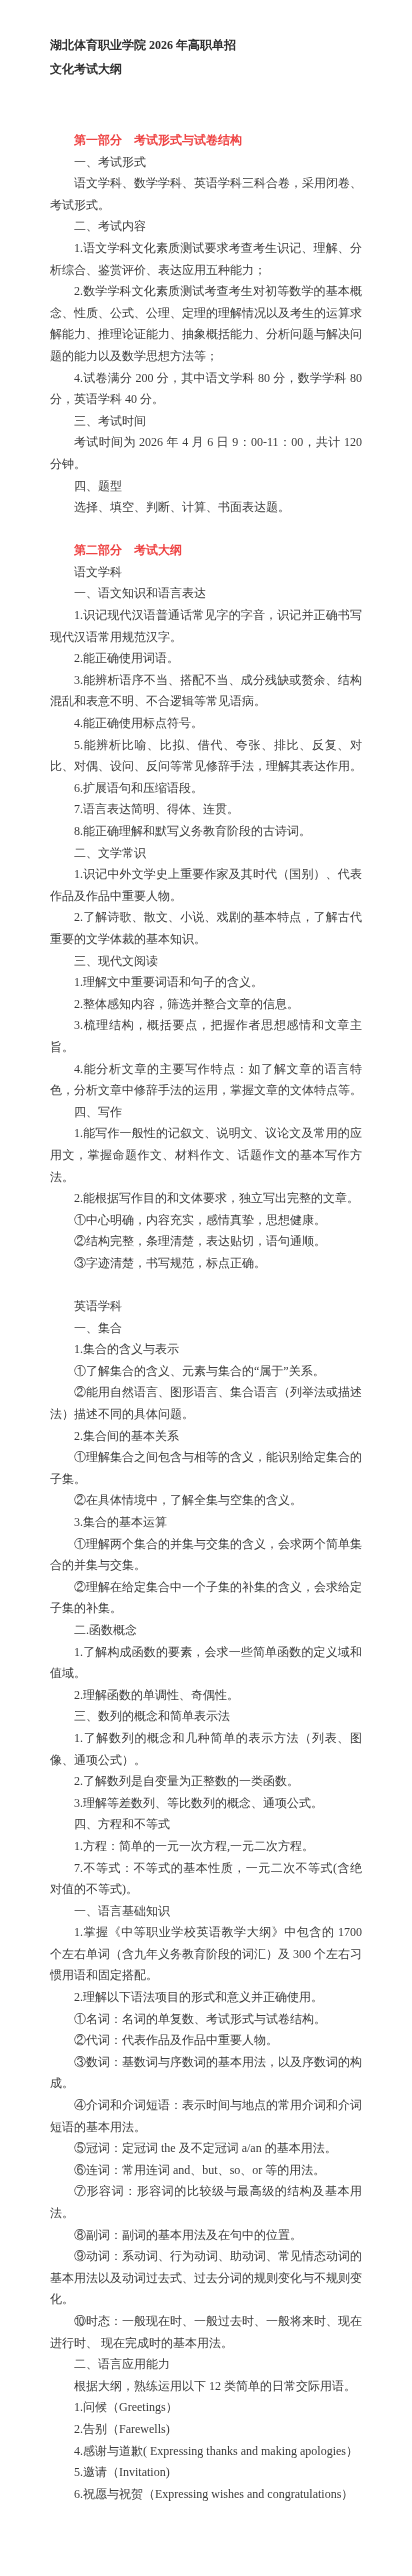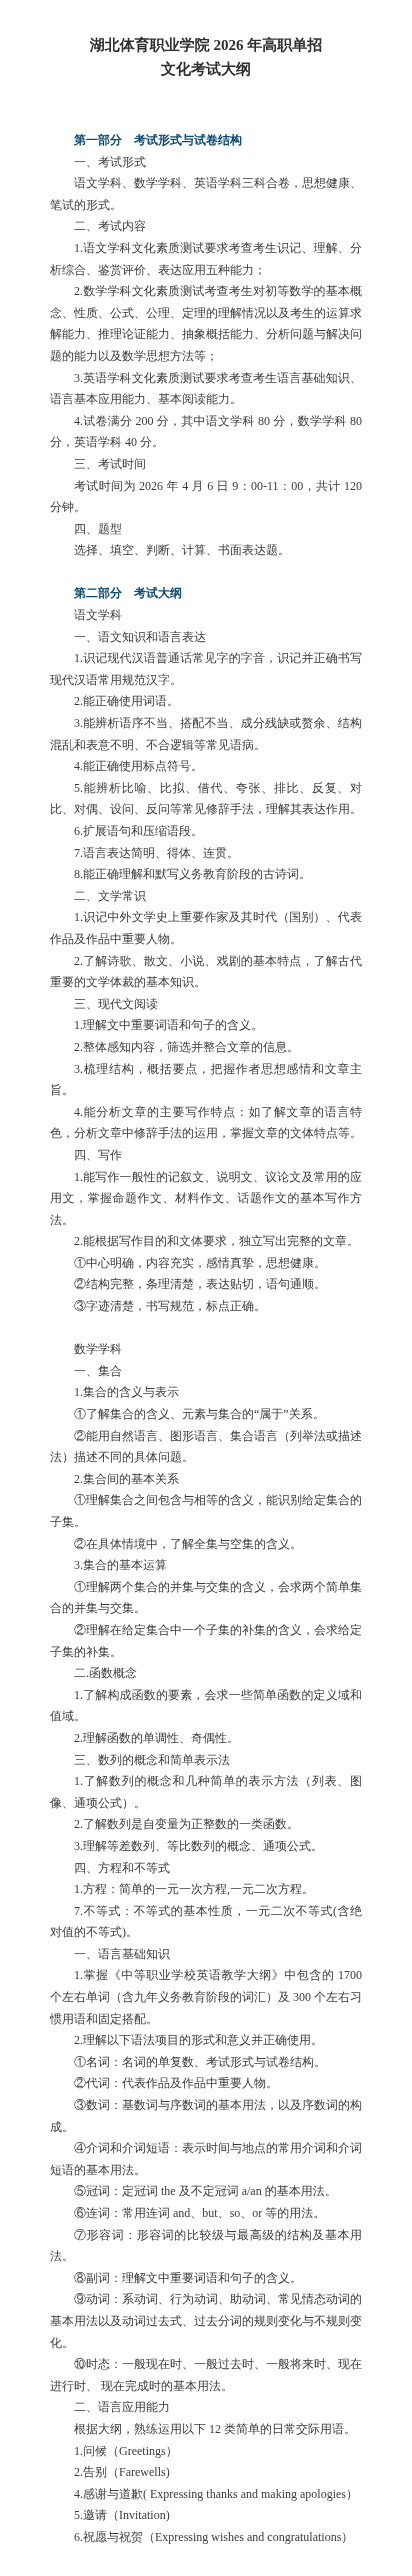--- a/index.html
+++ b/index.html
@@ -14,56 +14,55 @@
     box-sizing: border-box;
     background: #ffffff;
     padding: 33px 50px 15.5px 50px;
     font-family: "Liberation Serif", "DejaVu Serif", serif;
     color: #3b3b3b;
     font-size: 12px;
     line-height: 21.6px;
   }
   .doc-title {
     margin: 0 0 49px 0;
-    text-align: center;
+    text-align: left;
     font-weight: bold;
-    font-size: 15px;
+    font-size: 12px;
     line-height: 24px;
     color: #2f2f2f;
   }
   .doc-body p.block {
     margin: 0;
     text-align: justify;
     text-indent: 2em;
     word-break: break-all;
   }
   .doc-body p.part-heading {
     font-weight: bold;
-    color: #0c4a6e;
+    color: #ef4444;
   }
   .doc-body div.spacer {
     height: 21.6px;
   }
 </style>
 </head>
 <body>
 
 <div class="page">
   <h1 class="doc-title">
     <div class="title-line">湖北体育职业学院 2026 年高职单招</div>
     <div class="title-line">文化考试大纲</div>
   </h1>
   <div class="doc-body" id="doc-body">
       <p class="block part-heading">第一部分　考试形式与试卷结构</p>
       <p class="block heading">一、考试形式</p>
-      <p class="block para">语文学科、数学学科、英语学科三科合卷，思想健康、笔试的形式。</p>
+      <p class="block para">语文学科、数学学科、英语学科三科合卷，采用闭卷、考试形式。</p>
       <p class="block heading">二、考试内容</p>
       <p class="block para">1.语文学科文化素质测试要求考查考生识记、理解、分析综合、鉴赏评价、表达应用五种能力；</p>
       <p class="block para">2.数学学科文化素质测试考查考生对初等数学的基本概念、性质、公式、公理、定理的理解情况以及考生的运算求解能力、推理论证能力、抽象概括能力、分析问题与解决问题的能力以及数学思想方法等；</p>
-      <p class="block para">3.英语学科文化素质测试要求考查考生语言基础知识、语言基本应用能力、基本阅读能力。</p>
       <p class="block para">4.试卷满分 200 分，其中语文学科 80 分，数学学科 80 分，英语学科 40 分。</p>
       <p class="block heading">三、考试时间</p>
       <p class="block para">考试时间为 2026 年 4 月 6 日 9：00-11：00，共计 120 分钟。</p>
       <p class="block heading">四、题型</p>
       <p class="block para">选择、填空、判断、计算、书面表达题。</p>
       <div class="spacer"></div>
       <p class="block part-heading">第二部分　考试大纲</p>
       <p class="block subject">语文学科</p>
       <p class="block heading">一、语文知识和语言表达</p>
       <p class="block para">1.识记现代汉语普通话常见字的字音，识记并正确书写现代汉语常用规范汉字。</p>
@@ -82,21 +81,21 @@
       <p class="block para">2.整体感知内容，筛选并整合文章的信息。</p>
       <p class="block para">3.梳理结构，概括要点，把握作者思想感情和文章主旨。</p>
       <p class="block para">4.能分析文章的主要写作特点：如了解文章的语言特色，分析文章中修辞手法的运用，掌握文章的文体特点等。</p>
       <p class="block heading">四、写作</p>
       <p class="block para">1.能写作一般性的记叙文、说明文、议论文及常用的应用文，掌握命题作文、材料作文、话题作文的基本写作方法。</p>
       <p class="block para">2.能根据写作目的和文体要求，独立写出完整的文章。</p>
       <p class="block para">①中心明确，内容充实，感情真挚，思想健康。</p>
       <p class="block para">②结构完整，条理清楚，表达贴切，语句通顺。</p>
       <p class="block para">③字迹清楚，书写规范，标点正确。</p>
       <div class="spacer"></div>
-      <p class="block subject">数学学科</p>
+      <p class="block subject">英语学科</p>
       <p class="block heading">一、集合</p>
       <p class="block para">1.集合的含义与表示</p>
       <p class="block para">①了解集合的含义、元素与集合的“属于”关系。</p>
       <p class="block para">②能用自然语言、图形语言、集合语言（列举法或描述法）描述不同的具体问题。</p>
       <p class="block para">2.集合间的基本关系</p>
       <p class="block para">①理解集合之间包含与相等的含义，能识别给定集合的子集。</p>
       <p class="block para">②在具体情境中，了解全集与空集的含义。</p>
       <p class="block para">3.集合的基本运算</p>
       <p class="block para">①理解两个集合的并集与交集的含义，会求两个简单集合的并集与交集。</p>
       <p class="block para">②理解在给定集合中一个子集的补集的含义，会求给定子集的补集。</p>
@@ -113,21 +112,21 @@
       <p class="block heading">一、语言基础知识</p>
       <p class="block para">1.掌握《中等职业学校英语教学大纲》中包含的 1700 个左右单词（含九年义务教育阶段的词汇）及 300 个左右习惯用语和固定搭配。</p>
       <p class="block para">2.理解以下语法项目的形式和意义并正确使用。</p>
       <p class="block para">①名词：名词的单复数、考试形式与试卷结构。</p>
       <p class="block para">②代词：代表作品及作品中重要人物。</p>
       <p class="block para">③数词：基数词与序数词的基本用法，以及序数词的构成。</p>
       <p class="block para">④介词和介词短语：表示时间与地点的常用介词和介词短语的基本用法。</p>
       <p class="block para">⑤冠词：定冠词 the 及不定冠词 a/an 的基本用法。</p>
       <p class="block para">⑥连词：常用连词 and、but、so、or 等的用法。</p>
       <p class="block para">⑦形容词：形容词的比较级与最高级的结构及基本用法。</p>
-      <p class="block para">⑧副词：理解文中重要词语和句子的含义。</p>
+      <p class="block para">⑧副词：副词的基本用法及在句中的位置。</p>
       <p class="block para">⑨动词：系动词、行为动词、助动词、常见情态动词的基本用法以及动词过去式、过去分词的规则变化与不规则变化。</p>
       <p class="block para">⑩时态：一般现在时、一般过去时、一般将来时、现在进行时、 现在完成时的基本用法。</p>
       <p class="block heading">二、语言应用能力</p>
       <p class="block para">根据大纲，熟练运用以下 12 类简单的日常交际用语。</p>
       <p class="block para">1.问候（Greetings）</p>
       <p class="block para">2.告别（Farewells)</p>
       <p class="block para">4.感谢与道歉( Expressing thanks and making apologies）</p>
       <p class="block para">5.邀请（Invitation)</p>
       <p class="block para">6.祝愿与祝贺（Expressing wishes and congratulations）</p>
     </div>

